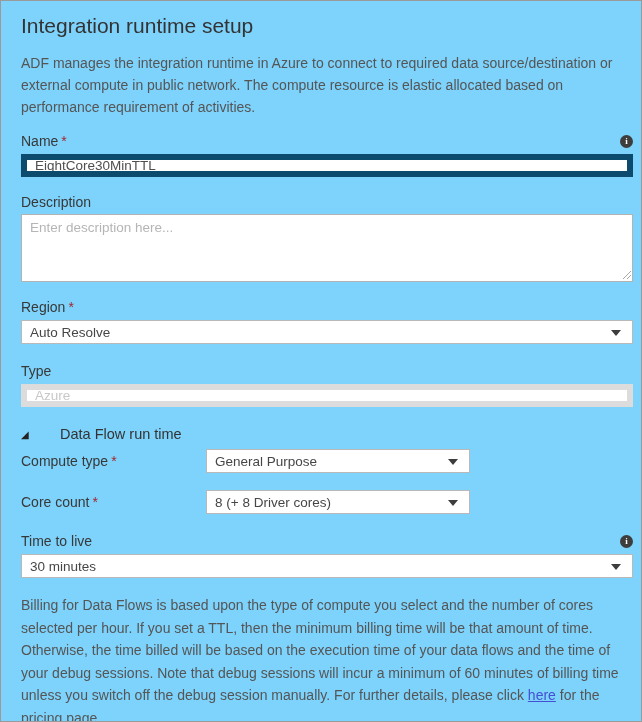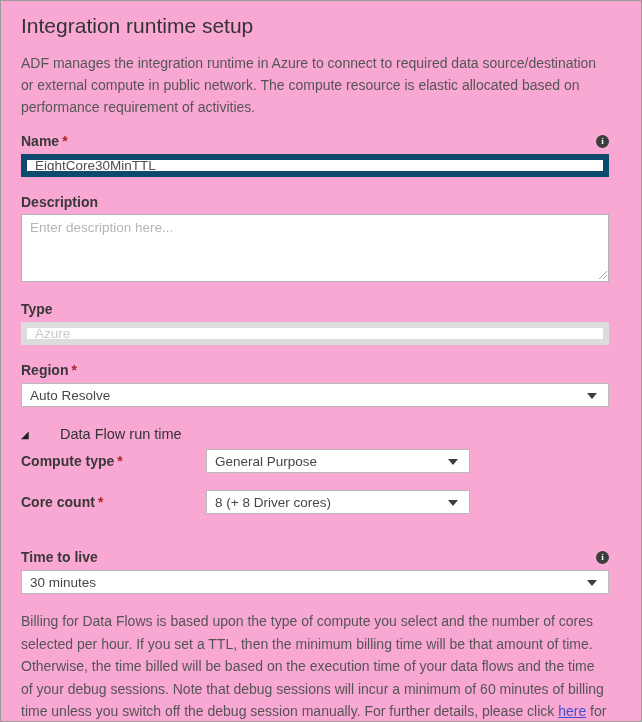--- a/index.html
+++ b/index.html
@@ -5,22 +5,22 @@
   * { box-sizing: border-box; margin: 0; padding: 0; }
   html, body { background: #ffffff; }
   body {
     font-family: "Liberation Sans", sans-serif;
     width: 642px;
   }
   .panel {
     width: 642px;
     height: 722px;
     border: 1px solid #9a9a9a;
-    background: #f9a8d4;
-    padding: 12px 32px 0 20px;
+    background: #7dd3fc;
+    padding: 12px 8px 0 20px;
     overflow: hidden;
   }
   .title {
     font-size: 21px;
     font-weight: 400;
     color: #333333;
     line-height: 26px;
   }
   .intro {
     margin-top: 13px;
@@ -31,21 +31,20 @@
   .field-group { margin-top: 14px; }
   .label-row {
     display: flex;
     justify-content: space-between;
     align-items: center;
     height: 18px;
   }
   .field-label {
     font-size: 14px;
     color: #383838;
-    font-weight: bold;
   }
   .req {
     color: #a4262c;
     margin-left: 3px;
     font-size: 14px;
   }
   .info-icon {
     width: 13px;
     height: 13px;
     border-radius: 50%;
@@ -139,21 +138,21 @@
     width: 22px;
   }
   .section-label { font-size: 14.5px; color: #333333; margin-left: 17px; }
   .inline-row {
     display: flex;
     align-items: center;
     margin-top: 7px;
   }
   .inline-row .field-label { width: 185px; flex: 0 0 185px; }
   .inline-row .select { width: 264px; margin-top: 0; }
-  .ttl-group { margin-top: 34px; }
+  .ttl-group { margin-top: 18px; }
   .billing {
     margin-top: 16px;
     font-size: 14px;
     line-height: 22.5px;
     color: #555555;
   }
   .billing a { color: #4350d2; }
 </style>
 </head>
 <body>
@@ -175,35 +174,35 @@
   <div class="field-group" style="margin-top:16px;">
     <div class="label-row">
       <span class="field-label">Description</span>
     </div>
     <div class="ta-wrap">
       <textarea placeholder="Enter description here..." style=""></textarea>
       <span class="resize-handle"></span>
     </div>
   </div>
 
+  <div class="field-group" style="margin-top:16px;">
+    <div class="label-row">
+      <span class="field-label"><span>Region</span><span class="req">*</span></span>
+    </div>
+    <div class="select">
+      <span>Auto Resolve</span>
+      <span class="caret"></span>
+    </div>
+  </div>
+
   <div class="field-group" style="margin-top:18px;">
     <div class="label-row">
       <span class="field-label">Type</span>
     </div>
     <input class="text-input" type="text" disabled="" value="Azure" style="">
-  </div>
-
-  <div class="field-group" style="margin-top:16px;">
-    <div class="label-row">
-      <span class="field-label"><span>Region</span><span class="req">*</span></span>
-    </div>
-    <div class="select">
-      <span>Auto Resolve</span>
-      <span class="caret"></span>
-    </div>
   </div>
 
   <div class="section-hdr">
     <span class="expander">◢</span>
     <span class="section-label">Data Flow run time</span>
   </div>
 
   <div class="inline-row">
     <span class="field-label"><span>Compute type</span><span class="req">*</span></span>
     <div class="select">

